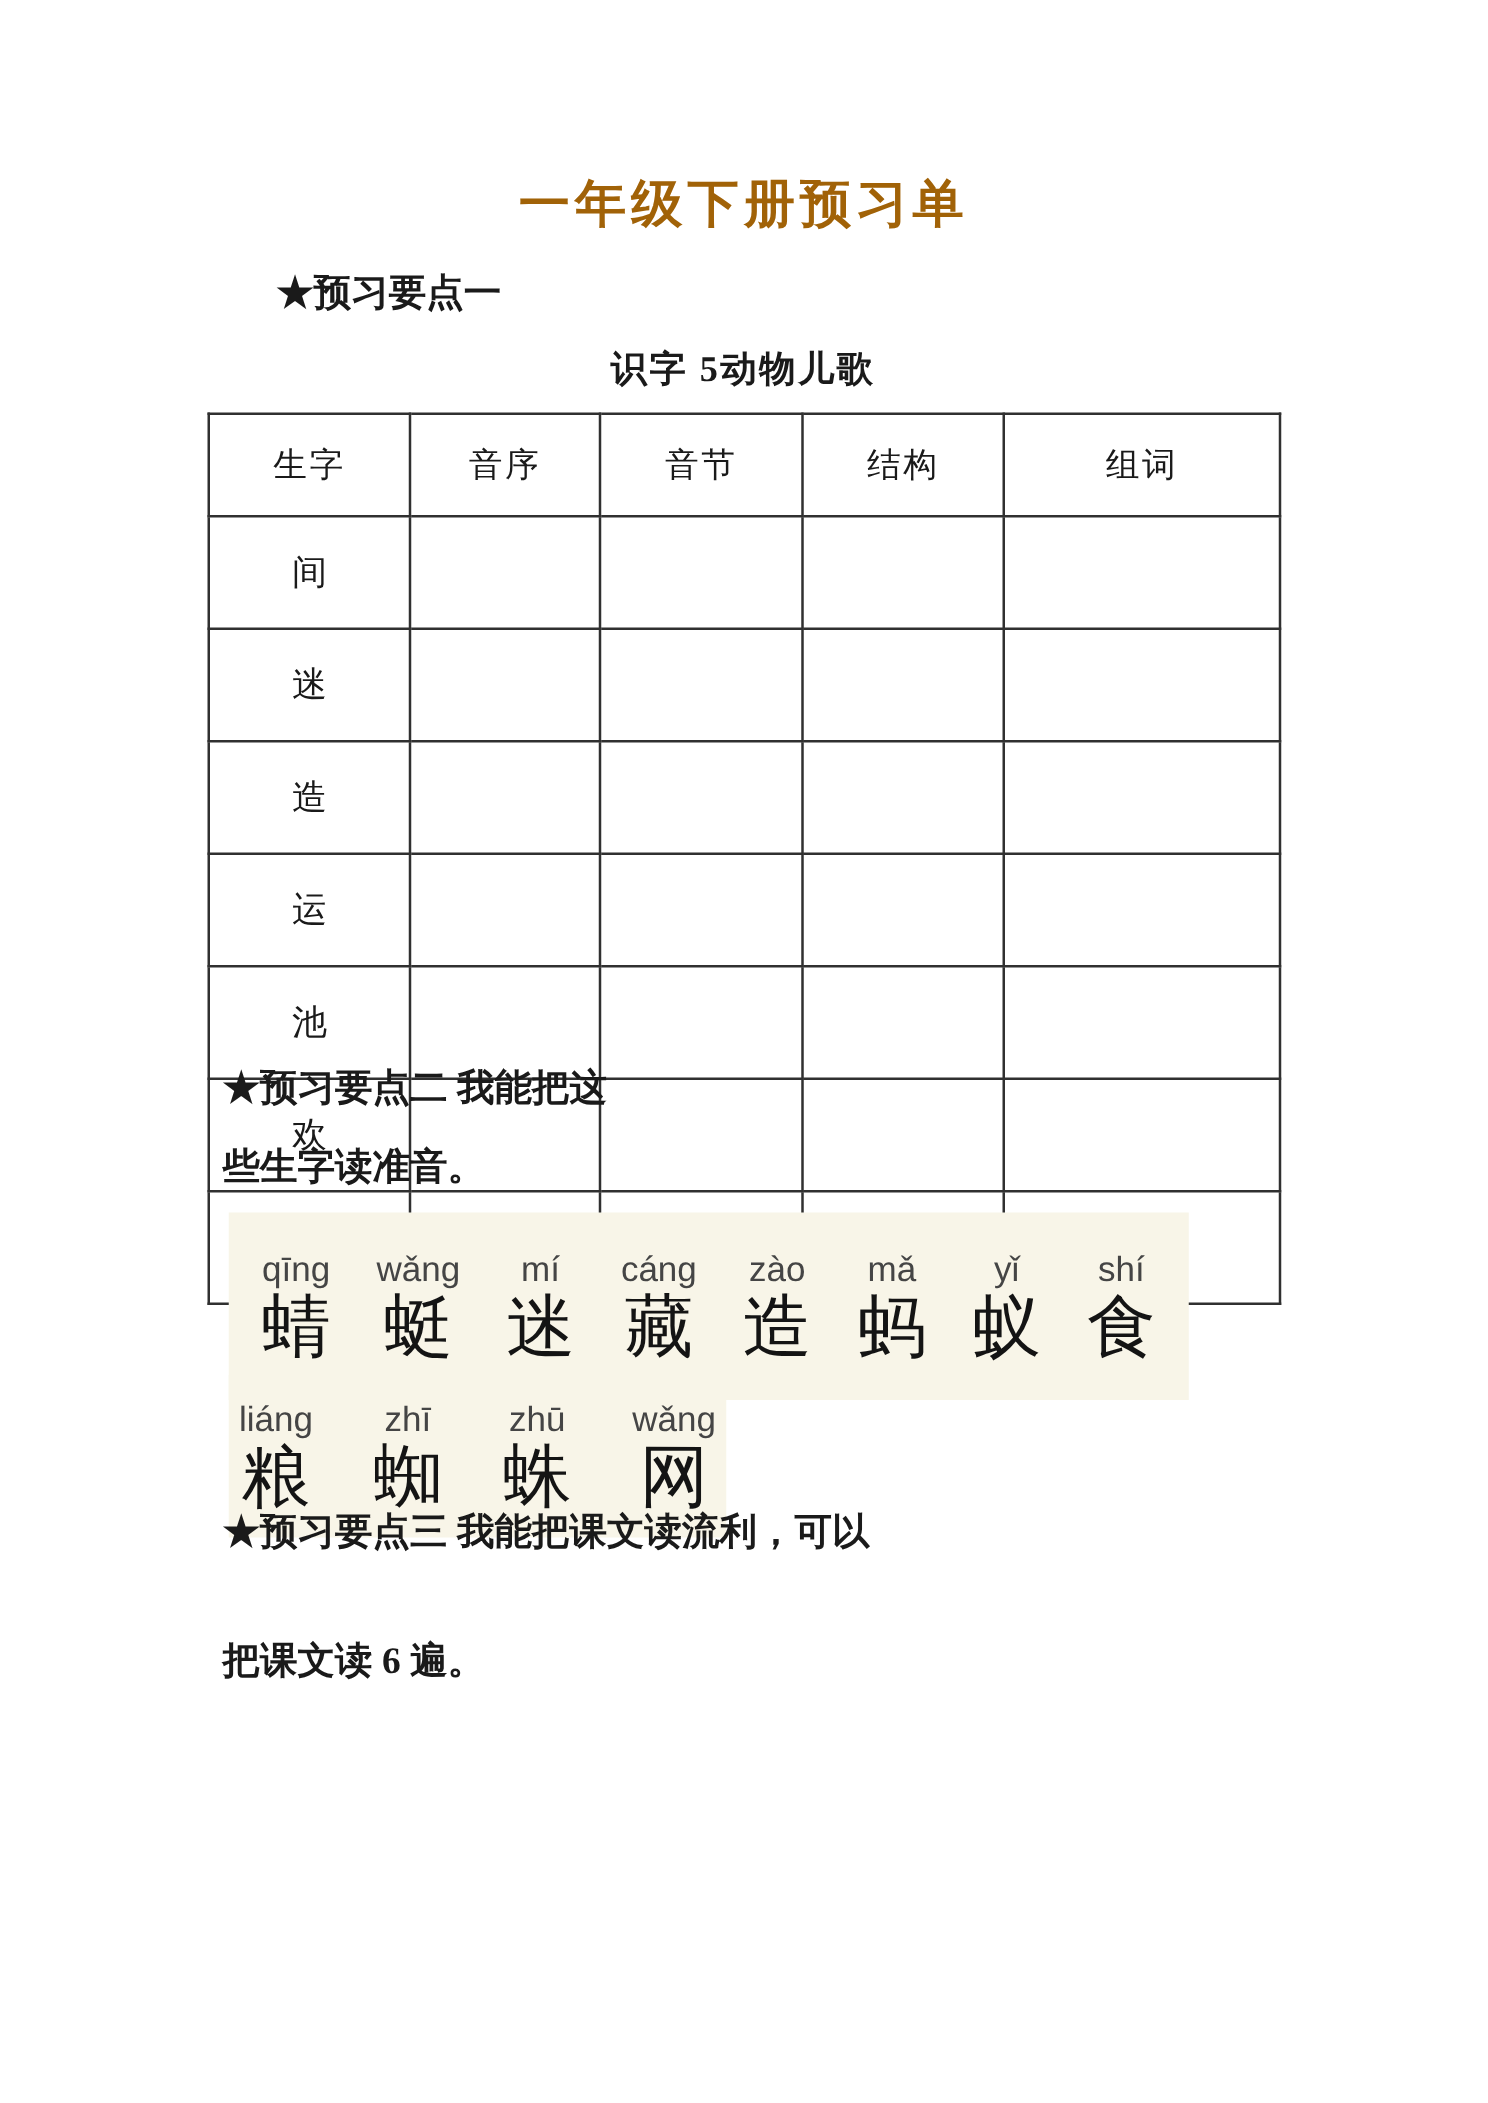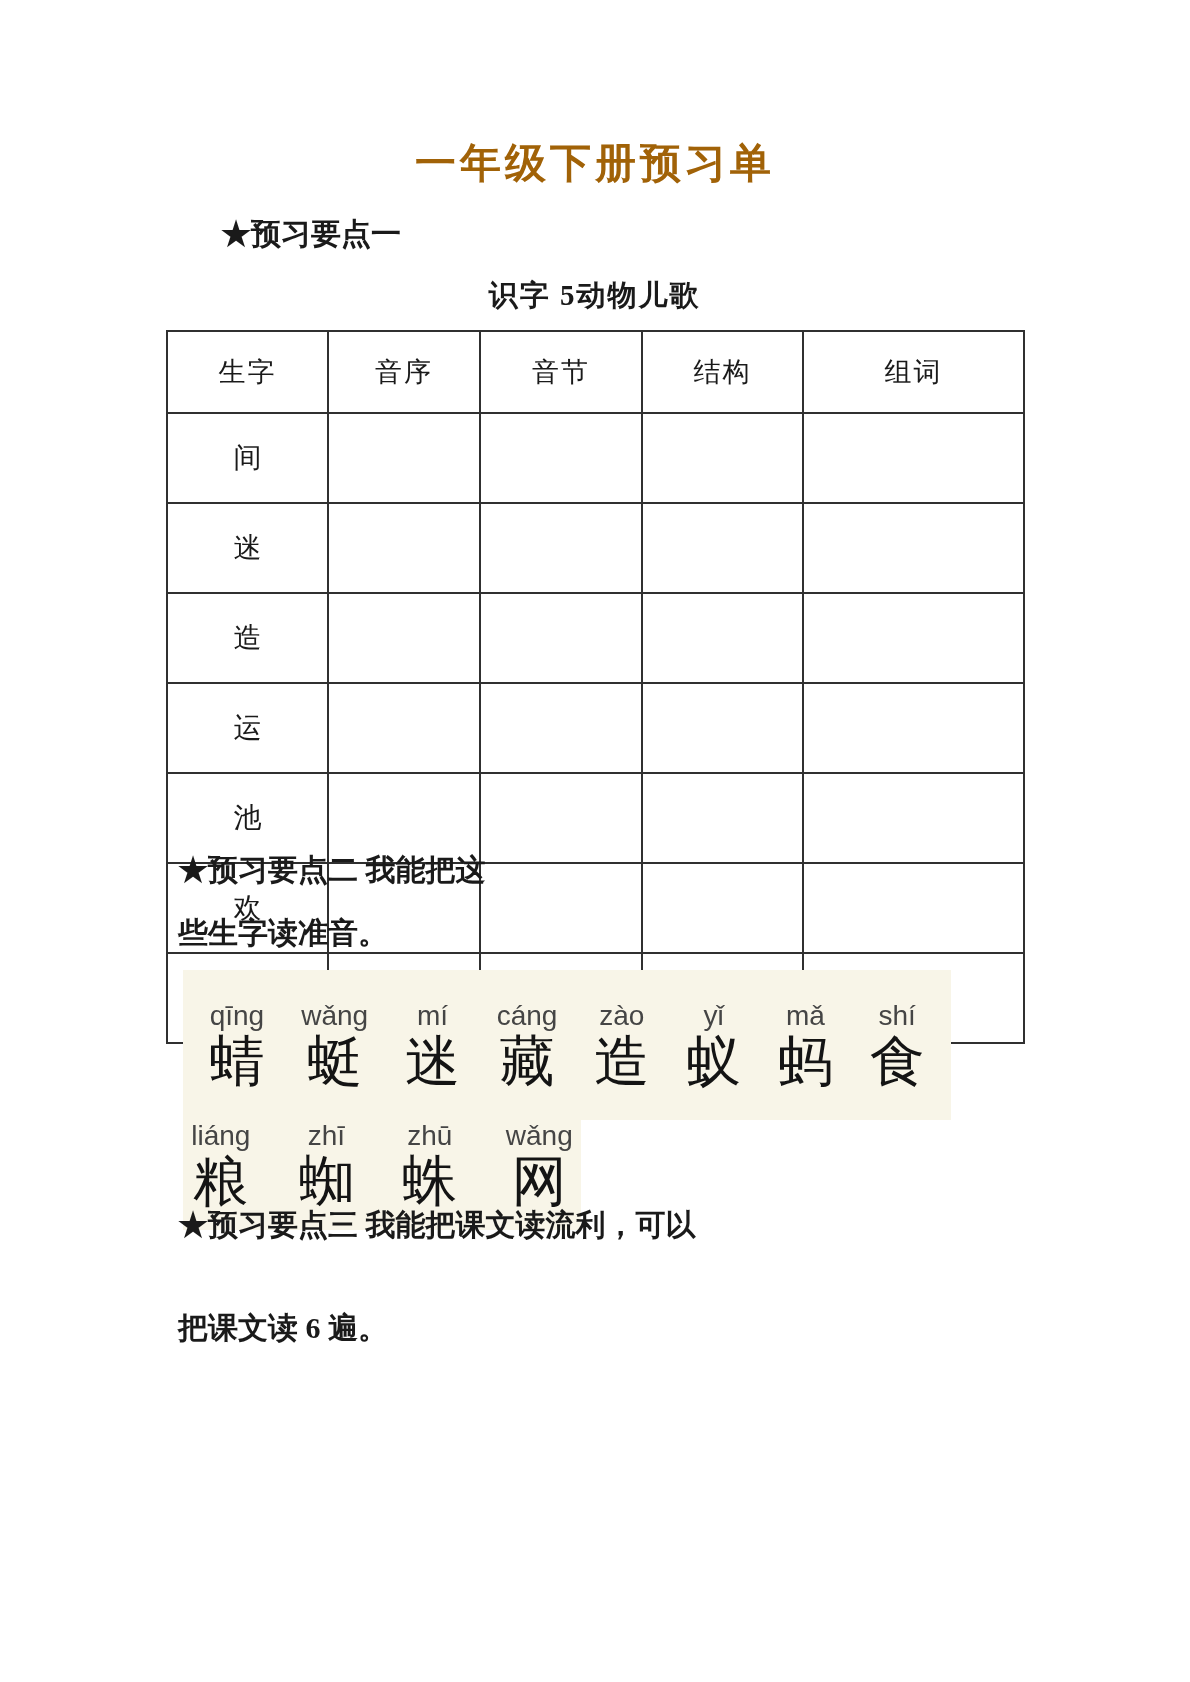--- a/index.html
+++ b/index.html
@@ -190,28 +190,28 @@
     </div>
     <div class="pinyin-item">
       <div class="py">cáng</div>
       <div class="hz">藏</div>
     </div>
     <div class="pinyin-item">
       <div class="py">zào</div>
       <div class="hz">造</div>
     </div>
     <div class="pinyin-item">
+      <div class="py">mǎ</div>
+      <div class="hz">蚂</div>
+    </div>
+    <div class="pinyin-item">
       <div class="py">yǐ</div>
       <div class="hz">蚁</div>
     </div>
     <div class="pinyin-item">
-      <div class="py">mǎ</div>
-      <div class="hz">蚂</div>
-    </div>
-    <div class="pinyin-item">
       <div class="py">shí</div>
       <div class="hz">食</div>
     </div>
   </div>
 
   <div class="pinyin-block pb2" style="background-color: rgb(248, 245, 232); gap: 48px;">
     <div class="pinyin-item">
       <div class="py">liáng</div>
       <div class="hz">粮</div>
     </div>

